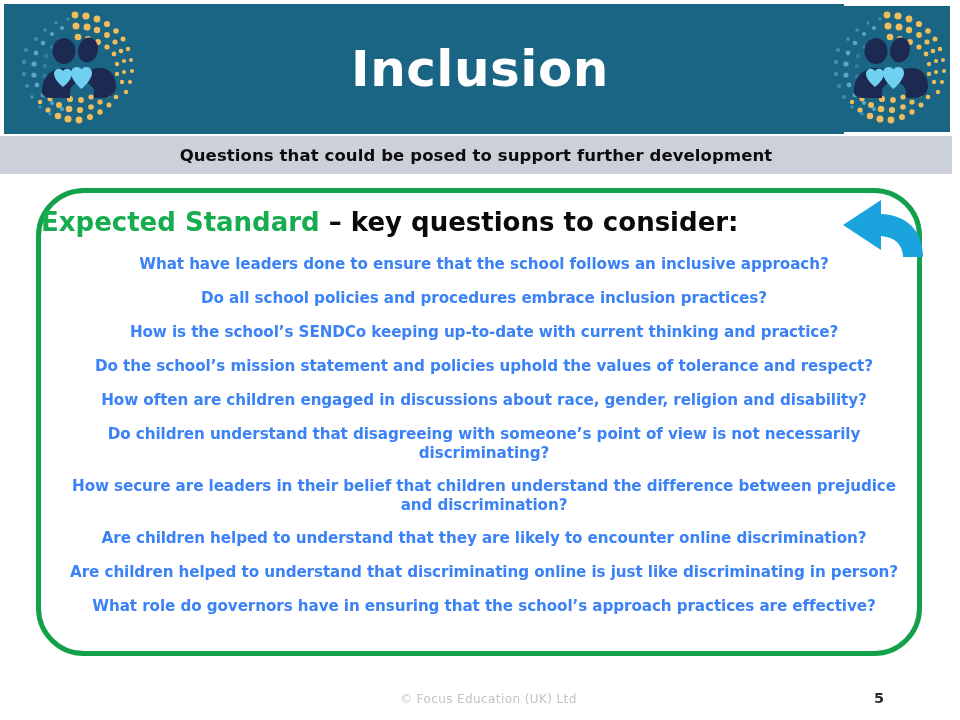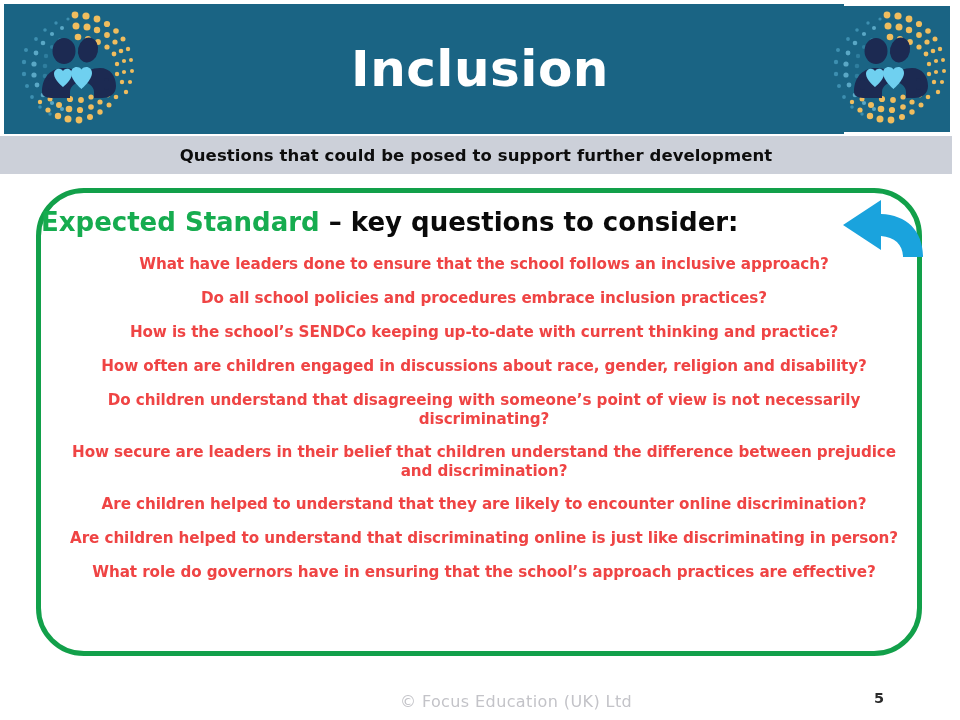--- a/index.html
+++ b/index.html
@@ -122,37 +122,37 @@
 
   
   .questions {
     position: absolute;
     left: 18px;
     top: 62px;
     width: 850px;
   }
   .q-line {
     text-align: center;
-    color: #ef4444;
+    color: #3b82f6;
     font-size: 15.2px;
     font-weight: bold;
     font-family: "DejaVu Sans", sans-serif;
     line-height: 19px;
     margin-bottom: 15px;
     letter-spacing: -0.1px;
   }
   .q-line.wrapped { margin-bottom: 14px; }
 
   
   .footer-copyright {
     position: absolute;
     left: 400px;
     top: 692px;
     color: #c3c3c8;
-    font-size: 16px;
+    font-size: 12px;
     font-family: "DejaVu Sans", sans-serif;
     letter-spacing: 0.4px;
   }
   .footer-pagenum {
     position: absolute;
     left: 874px;
     top: 690px;
     color: #2b2b2b;
     font-size: 14.5px;
     font-weight: bold;
@@ -382,20 +382,21 @@
                  L46 39
                  C60 40 68 48 68 60
                  Z" fill="#1aa3dd"></path>
       </svg>
     </div>
 
     <div class="questions">
       <div class="q-line">What have leaders done to ensure that the school follows an inclusive approach?</div>
       <div class="q-line">Do all school policies and procedures embrace inclusion practices?</div>
       <div class="q-line">How is the school’s SENDCo keeping up-to-date with current thinking and practice?</div>
+      <div class="q-line">Do the school’s mission statement and policies uphold the values of tolerance and respect?</div>
       <div class="q-line">How often are children engaged in discussions about race, gender, religion and disability?</div>
       <div class="q-line wrapped">Do children understand that disagreeing with someone’s point of view is not necessarily discriminating?</div>
       <div class="q-line wrapped">How secure are leaders in their belief that children understand the difference between prejudice and discrimination?</div>
       <div class="q-line">Are children helped to understand that they are likely to encounter online discrimination?</div>
       <div class="q-line">Are children helped to understand that discriminating online is just like discriminating in person?</div>
       <div class="q-line">What role do governors have in ensuring that the school’s approach practices are effective?</div>
     </div>
   </div>
 
   <div class="footer-copyright">© Focus Education (UK) Ltd</div>

